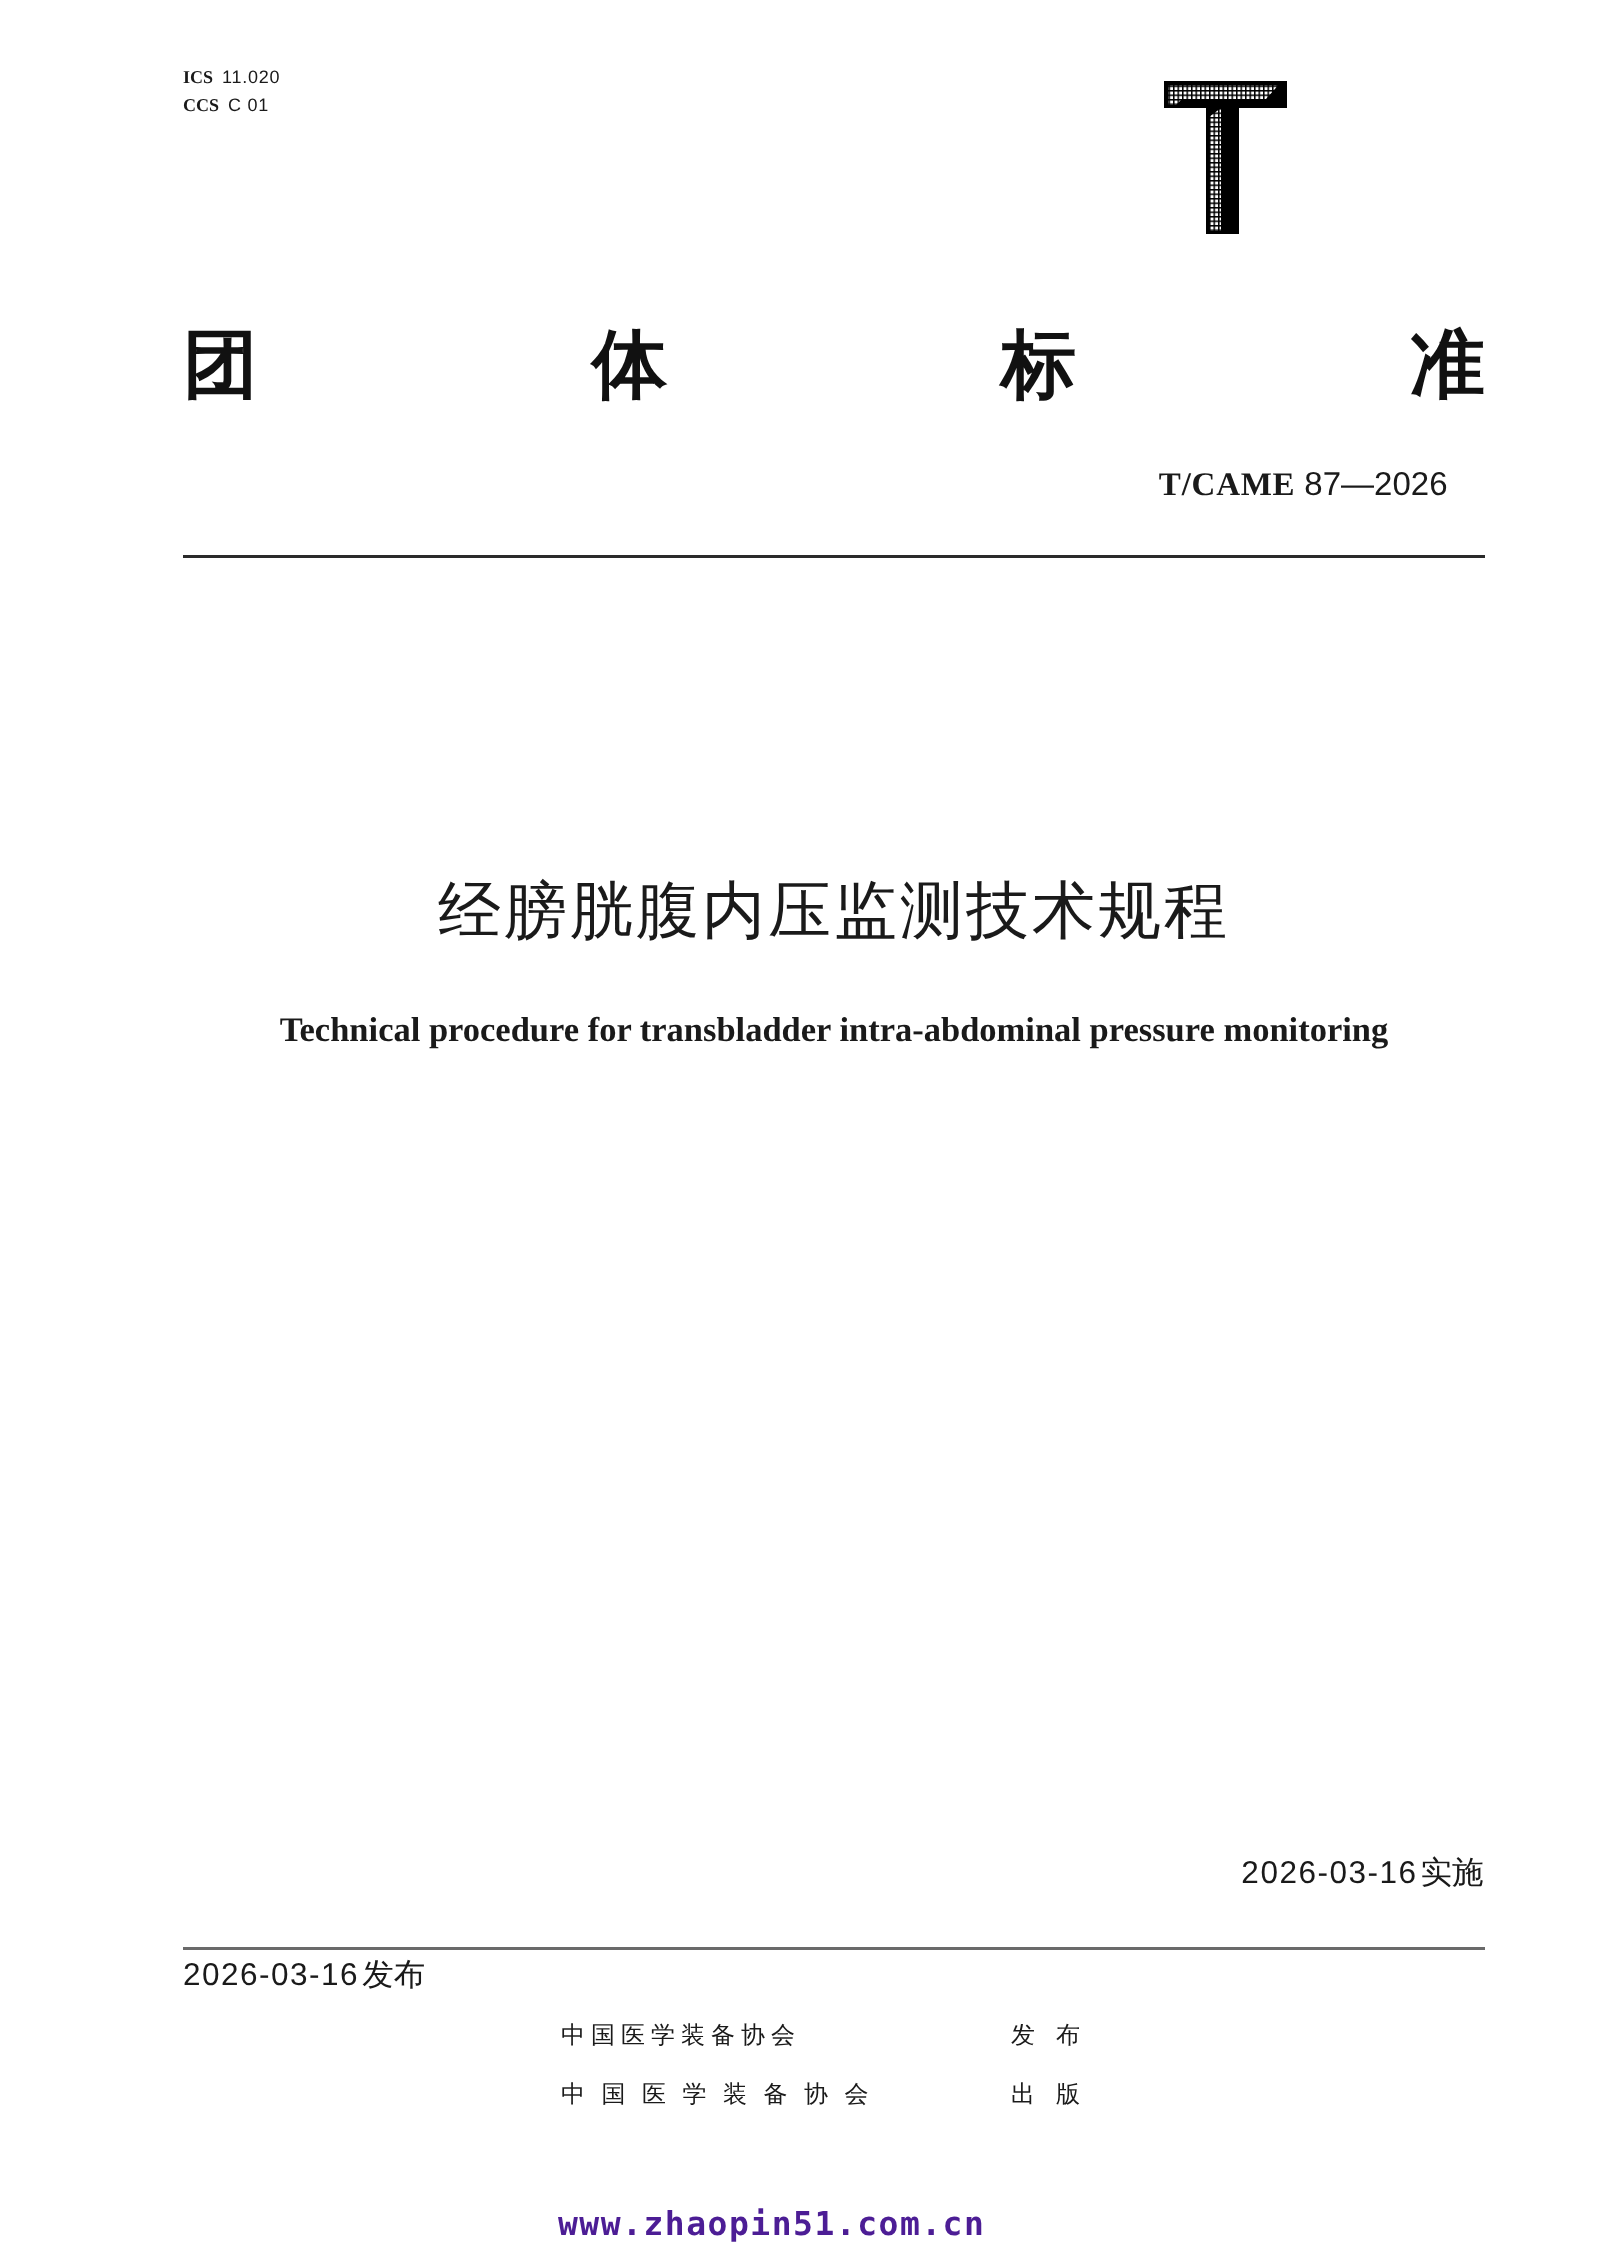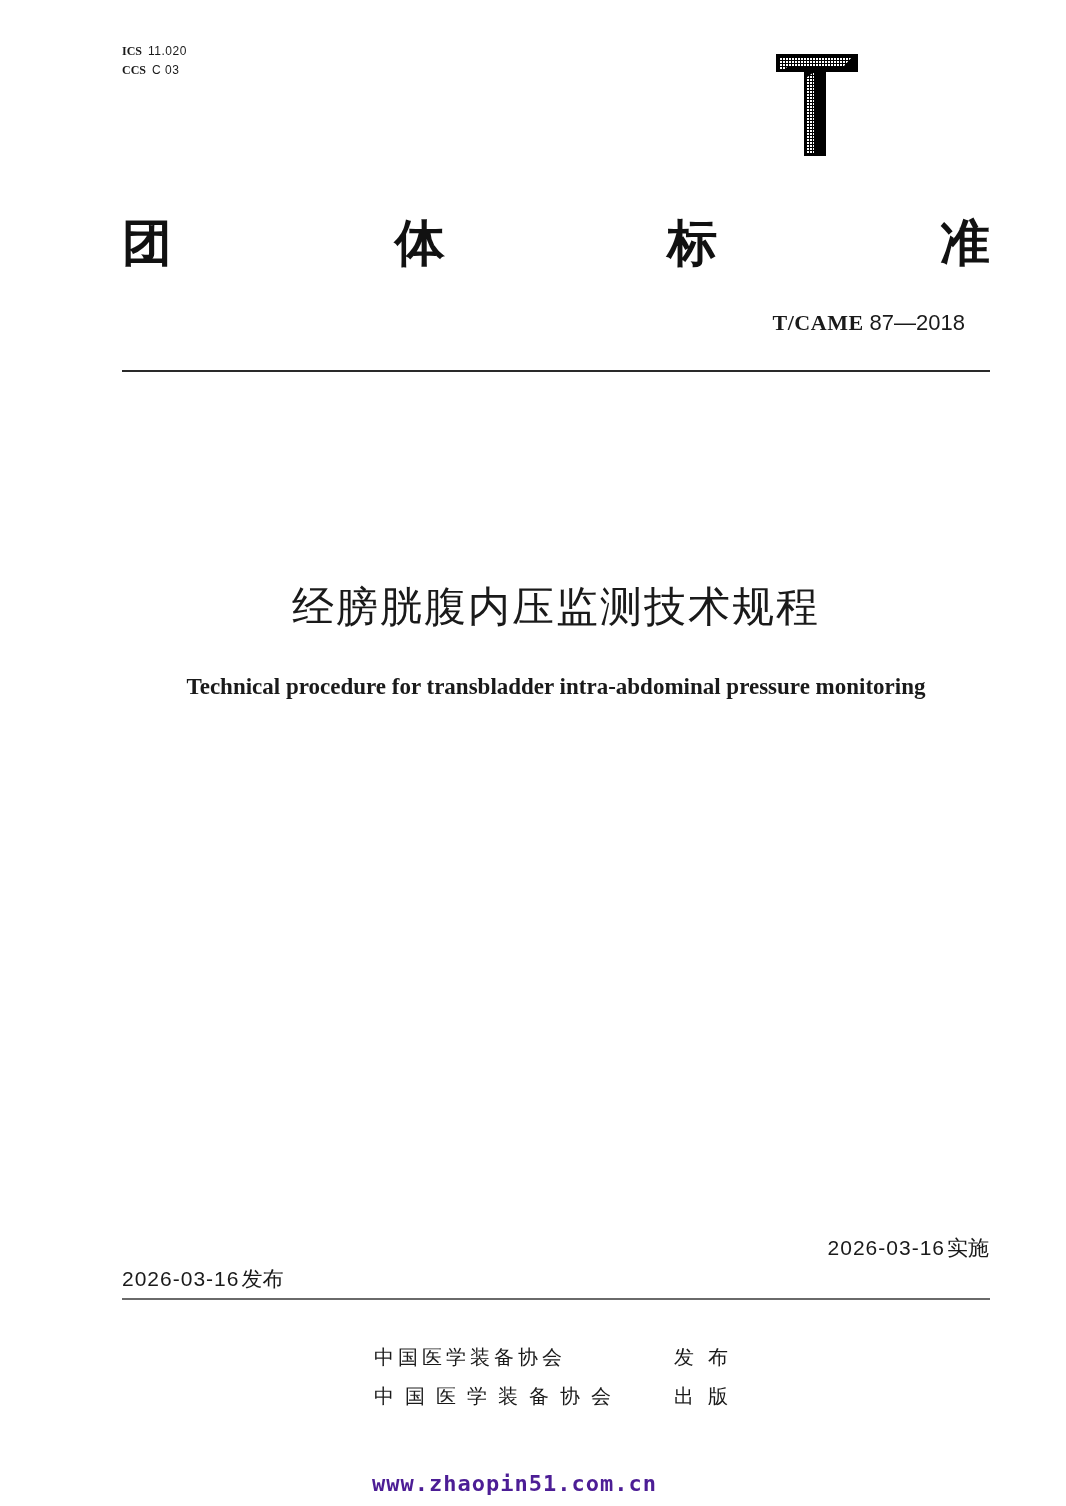--- a/index.html
+++ b/index.html
@@ -17,44 +17,44 @@
 
   .std-no { right: 101px; top: 308px; font-size: 22px; line-height: 30px; white-space: nowrap; }
   .std-no .prefix { font-family: "Liberation Serif", serif; font-weight: bold; letter-spacing: 0.5px; }
   .std-no .num { font-family: "Liberation Sans", sans-serif; margin-left: 6px; }
 
   .rule-top { left: 122px; top: 370px; width: 868px; height: 2px; background: #2a2a2a; }
 
   .title-cn { left: 0; width: 1112px; top: 578px; text-align: center; font-family: "DejaVu Sans", sans-serif; font-size: 42px; line-height: 58px; letter-spacing: 2px; color: #1a1a1a; }
   .title-en { left: 0; width: 1112px; top: 672px; text-align: center; font-family: "Liberation Serif", serif; font-weight: bold; font-size: 23px; line-height: 30px; color: #1a1a1a; }
 
-  .date-pub { left: 122px; top: 1265px; font-size: 21px; line-height: 28px; white-space: nowrap; }
+  .date-pub { left: 122px; top: 1302px; font-size: 21px; line-height: 28px; white-space: nowrap; }
   .date-eff { right: 77px; top: 1234px; font-size: 21px; line-height: 28px; white-space: nowrap; }
   .date-pub .d, .date-eff .d { font-family: "Liberation Sans", sans-serif; letter-spacing: 1px; }
   .date-pub .w, .date-eff .w { font-family: "DejaVu Sans", sans-serif; margin-left: 2px; }
 
   .rule-bottom { left: 122px; top: 1298px; width: 868px; height: 2px; background: #6a6a6a; }
 
-  .publisher { font-family: "DejaVu Sans", sans-serif; font-size: 20px; line-height: 30px; color: #1a1a1a; white-space: nowrap; }
+  .publisher { font-family: "DejaVu Sans", sans-serif; font-size: 16px; line-height: 30px; color: #1a1a1a; white-space: nowrap; }
   .pub1-name { left: 374px; top: 1342px; letter-spacing: 4px; }
   .pub1-role { left: 674px; top: 1342px; letter-spacing: 14px; }
   .pub2-name { left: 374px; top: 1381px; letter-spacing: 11px; }
   .pub2-role { left: 674px; top: 1381px; letter-spacing: 14px; text-align: right; }
 
   .watermark { left: 372px; top: 1470px; font-family: "DejaVu Sans Mono", monospace; font-weight: bold; font-size: 22px; line-height: 28px; color: #4c1d95; letter-spacing: 1px; white-space: nowrap; }
 </style>
 </head>
 <body>
 
 <div class="abs codes">
   <div class="row">
     <span class="lbl">ICS</span><span class="val">11.020</span>
   </div>
   <div class="row">
-    <span class="lbl">CCS</span><span class="val">C 03</span>
+    <span class="lbl">CCS</span><span class="val">C 01</span>
   </div>
 </div>
 
 <div class="abs tmark">
   <svg width="82" height="102" viewBox="0 0 82 102" xmlns="http://www.w3.org/2000/svg">
     <defs>
       <pattern id="grid" width="3" height="3" patternUnits="userSpaceOnUse">
         <rect width="3" height="3" fill="#ffffff"></rect>
         <rect x="0" y="0" width="3" height="1" fill="#000"></rect>
         <rect x="0" y="0" width="1" height="3" fill="#000"></rect>
@@ -70,21 +70,21 @@
 </div>
 
 <div class="abs std-type">
   <span>团</span>
   <span>体</span>
   <span>标</span>
   <span>准</span>
 </div>
 
 <div class="abs std-no">
-  <span class="prefix">T/CAME</span><span class="num">87—2018</span>
+  <span class="prefix">T/CAME</span><span class="num">87—2026</span>
 </div>
 
 <div class="abs rule-top"></div>
 
 <div class="abs title-cn">经膀胱腹内压监测技术规程</div>
 <div class="abs title-en">Technical procedure for transbladder intra-abdominal pressure monitoring</div>
 
 <div class="abs date-pub">
   <span class="d">2026-03-16</span><span class="w">发布</span>
 </div>

